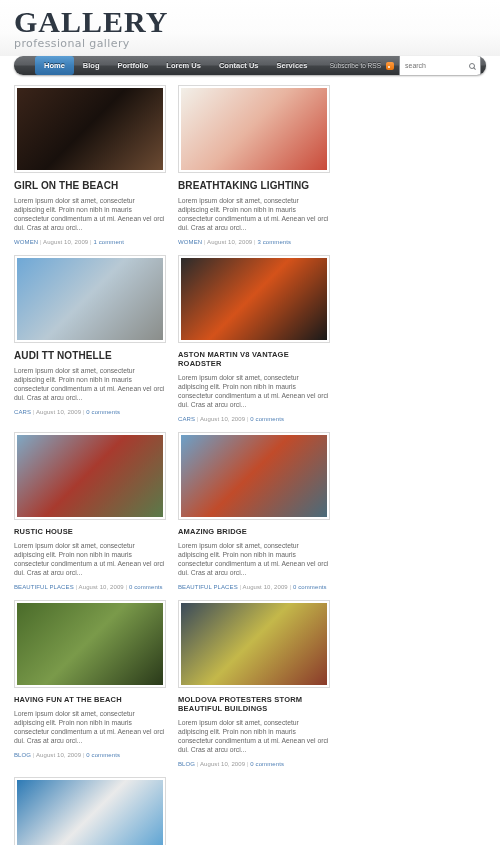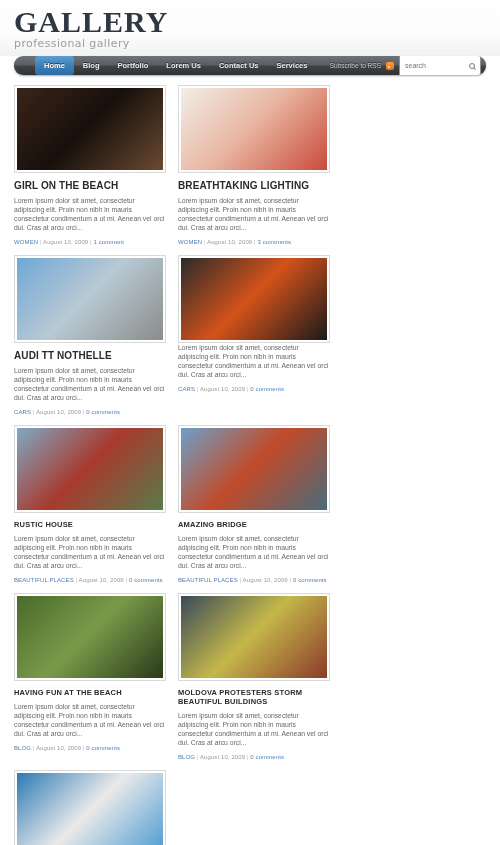--- a/index.html
+++ b/index.html
@@ -196,20 +196,21 @@
             <div class="thumb-inner" style="background:linear-gradient(135deg,#6fa8d6 0%,#b8c9d4 48%,#8a8d8a 100%)"></div>
           </div>
           <div class="post-title">AUDI TT NOTHELLE</div>
           <div class="excerpt">Lorem ipsum dolor sit amet, consectetur adipiscing elit. Proin non nibh in mauris consectetur condimentum a ut mi. Aenean vel orci dui. Cras at arcu orci...</div>
           <div class="meta"><span class="cat">CARS</span><span class="sep"> | </span><span>August 10, 2009</span><span class="sep"> | </span><a>0 comments</a></div>
         </div>
         <div class="post">
           <div class="thumb">
             <div class="thumb-inner" style="background:linear-gradient(135deg,#2b2b2b 0%,#d4521a 48%,#1a1a1a 100%)"></div>
           </div>
+          <div class="post-title small">ASTON MARTIN V8 VANTAGE ROADSTER</div>
           <div class="excerpt">Lorem ipsum dolor sit amet, consectetur adipiscing elit. Proin non nibh in mauris consectetur condimentum a ut mi. Aenean vel orci dui. Cras at arcu orci...</div>
           <div class="meta"><span class="cat">CARS</span><span class="sep"> | </span><span>August 10, 2009</span><span class="sep"> | </span><a>0 comments</a></div>
         </div>
         <div class="post">
           <div class="thumb">
             <div class="thumb-inner" style="background:linear-gradient(135deg,#7fa8c4 0%,#a83a2e 48%,#5a7a4a 100%)"></div>
           </div>
           <div class="post-title small">RUSTIC HOUSE</div>
           <div class="excerpt">Lorem ipsum dolor sit amet, consectetur adipiscing elit. Proin non nibh in mauris consectetur condimentum a ut mi. Aenean vel orci dui. Cras at arcu orci...</div>
           <div class="meta"><span class="cat">BEAUTIFUL PLACES</span><span class="sep"> | </span><span>August 10, 2009</span><span class="sep"> | </span><a>0 comments</a></div>

